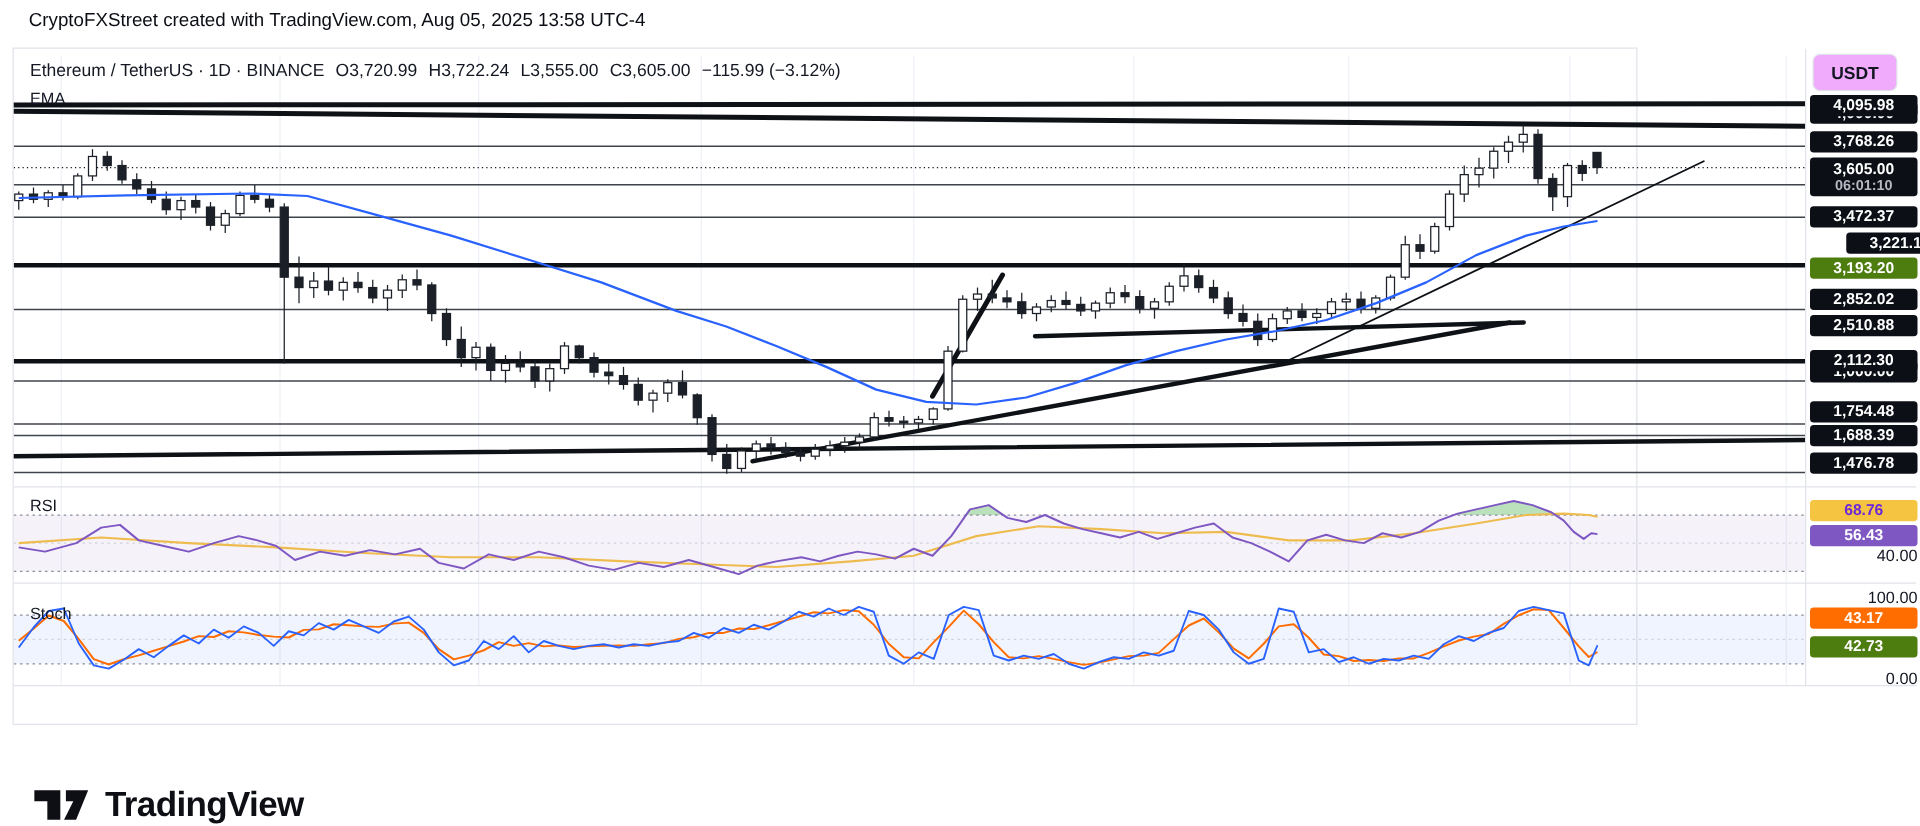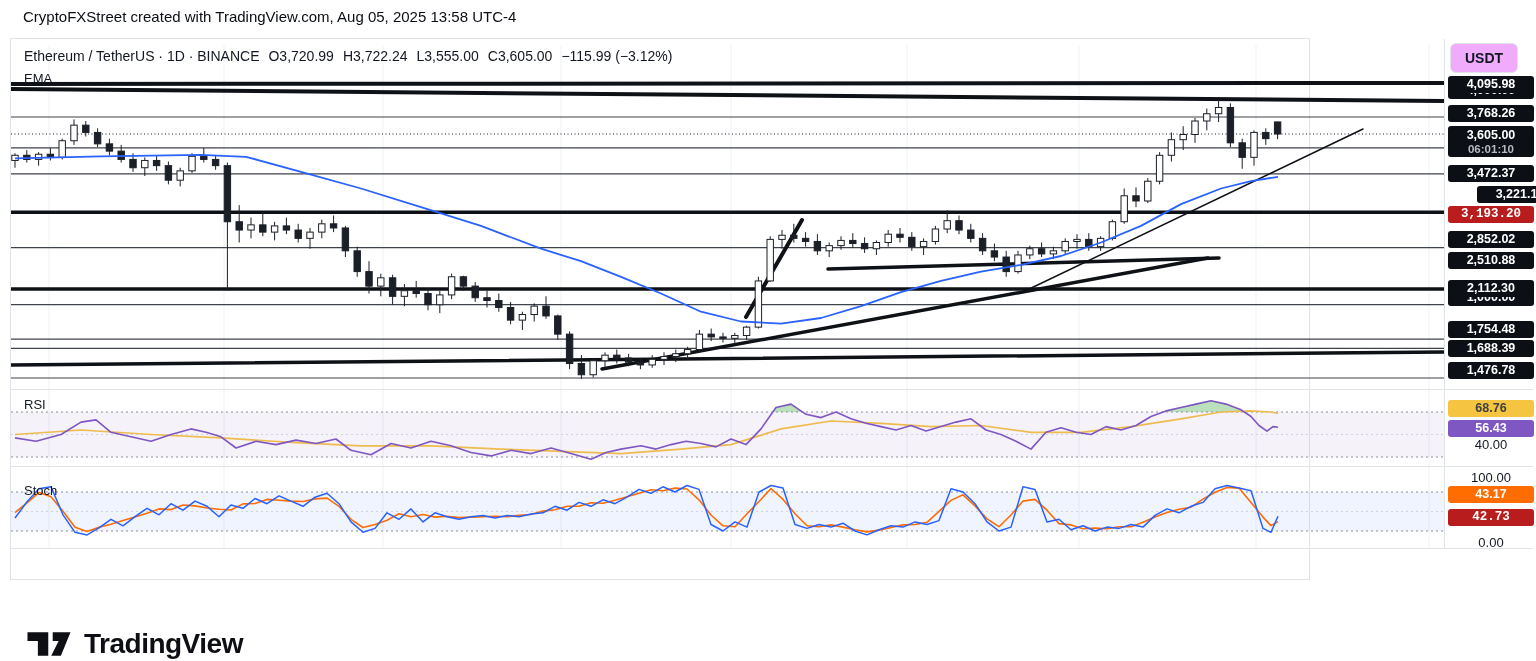--- a/index.html
+++ b/index.html
@@ -14,29 +14,29 @@
   #stoch-legend{position:absolute;left:13px;top:444px;font-size:13px;z-index:5;}
   #chart-svg{position:absolute;left:0;top:0;z-index:1;}
   .sep-h{position:absolute;left:0;width:1522px;height:1px;background:#e1e3ea;z-index:4;}
   #axis-sep{position:absolute;left:1433px;top:0;width:1px;height:509px;background:#e1e3ea;z-index:4;}
   #usdt-button{position:absolute;left:1439px;top:4px;width:66px;height:28px;border:1px solid #e1e3ea;
     border-radius:6px;background:#f0abfc;font-size:14px;font-weight:600;display:flex;align-items:center;
     justify-content:center;z-index:6;cursor:pointer;}
   #axis-col{position:absolute;left:1437px;top:0;width:87px;height:542px;z-index:5;}
   .chip{position:absolute;left:0;width:86px;height:17px;border-radius:3px;background:#0c0f16;color:#fff;
     font-size:12.5px;font-weight:600;text-align:center;line-height:17px;}
-  .chip.blue{background:#b91c1c;font-family:Liberation Mono, monospace;}
-  .chip.yellow{background:#f5c542;color:#404040;}
+  .chip.blue{background:#4d7c0f;}
+  .chip.yellow{background:#f5c542;color:#6d28d9;}
   .chip.purple{background:#7e57c2;}
   .chip.orange{background:#ff6d00;}
   .chip.hid{z-index:1;}
   .chip.norm{z-index:2;}
   .chip.last{height:31px;z-index:3;line-height:15px;padding-top:2px;box-sizing:border-box;}
   .chip .sub{display:block;color:#b7bac4;font-size:11.5px;font-weight:700;line-height:13px;}
-  .axis-plain{position:absolute;left:0;width:86px;text-align:center;font-size:13px;color:#131722;z-index:2;}
+  .axis-plain{position:absolute;left:0;width:86px;text-align:right;font-size:13px;color:#131722;z-index:2;}
   #timeline{position:absolute;left:0;top:510px;width:1433px;height:31px;overflow:hidden;z-index:3;}
   .tick-label{position:absolute;top:8px;transform:translateX(-50%);font-size:13.5px;color:#131722;}
   .tick-label.bold{font-weight:700;}
   #footer-logo{position:absolute;left:26px;top:590px;display:flex;align-items:center;gap:12px;margin-top:34px;}
   #footer-logo .brand-text{font-size:28px;font-weight:700;letter-spacing:-0.5px;color:#0d0f14;}
 </style>
 </head>
 <body>
 
 <div id="header-bar">CryptoFXStreet created with TradingView.com, Aug 05, 2025 13:58 UTC-4</div>

